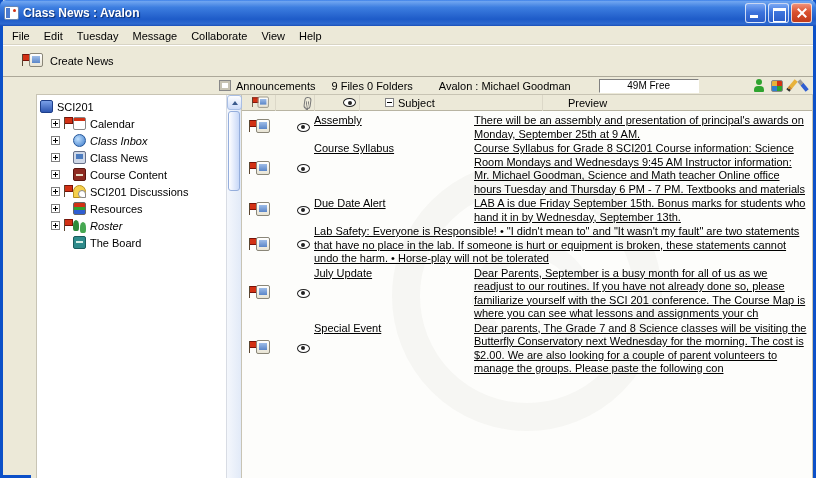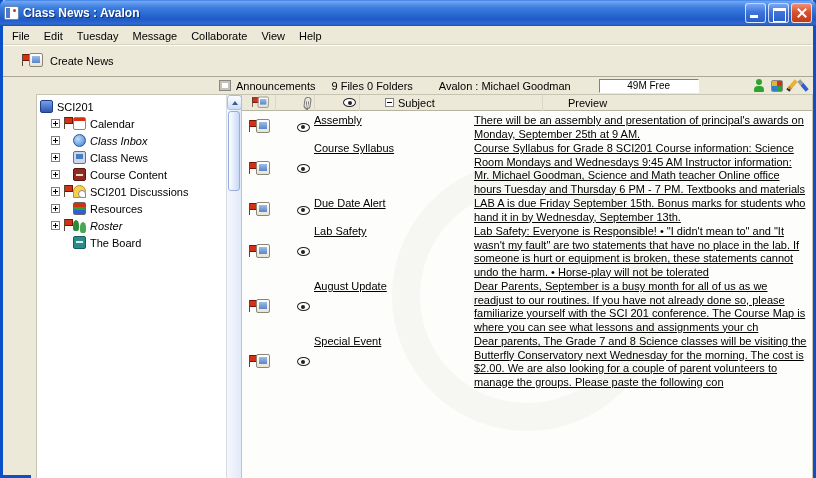--- a/index.html
+++ b/index.html
@@ -374,36 +374,35 @@
             <span class="c-icon">
               <span class="msg-icon">
                 <span class="rflag"></span>
                 <span class="mi-page"></span>
               </span>
             </span>
             <span class="c-clip"></span>
             <span class="c-eye">
               <span class="eye-icon"></span>
             </span>
-            <span class="c-subject">Lab Safety</span>
             <span class="c-preview">Lab Safety: Everyone is Responsible! • "I didn't mean to" and "It wasn't my fault" are two statements that have no place in the lab. If someone is hurt or equipment is broken, these statements cannot undo the harm. • Horse-play will not be tolerated</span>
           </div>
 
           <div class="row">
             <span class="c-icon">
               <span class="msg-icon">
                 <span class="rflag"></span>
                 <span class="mi-page"></span>
               </span>
             </span>
             <span class="c-clip"></span>
             <span class="c-eye">
               <span class="eye-icon"></span>
             </span>
-            <span class="c-subject">August Update</span>
+            <span class="c-subject">July Update</span>
             <span class="c-preview">Dear Parents, September is a busy month for all of us as we readjust to our routines. If you have not already done so, please familiarize yourself with the SCI 201 conference. The Course Map is where you can see what lessons and assignments your ch</span>
           </div>
 
           <div class="row">
             <span class="c-icon">
               <span class="msg-icon">
                 <span class="rflag"></span>
                 <span class="mi-page"></span>
               </span>
             </span>

